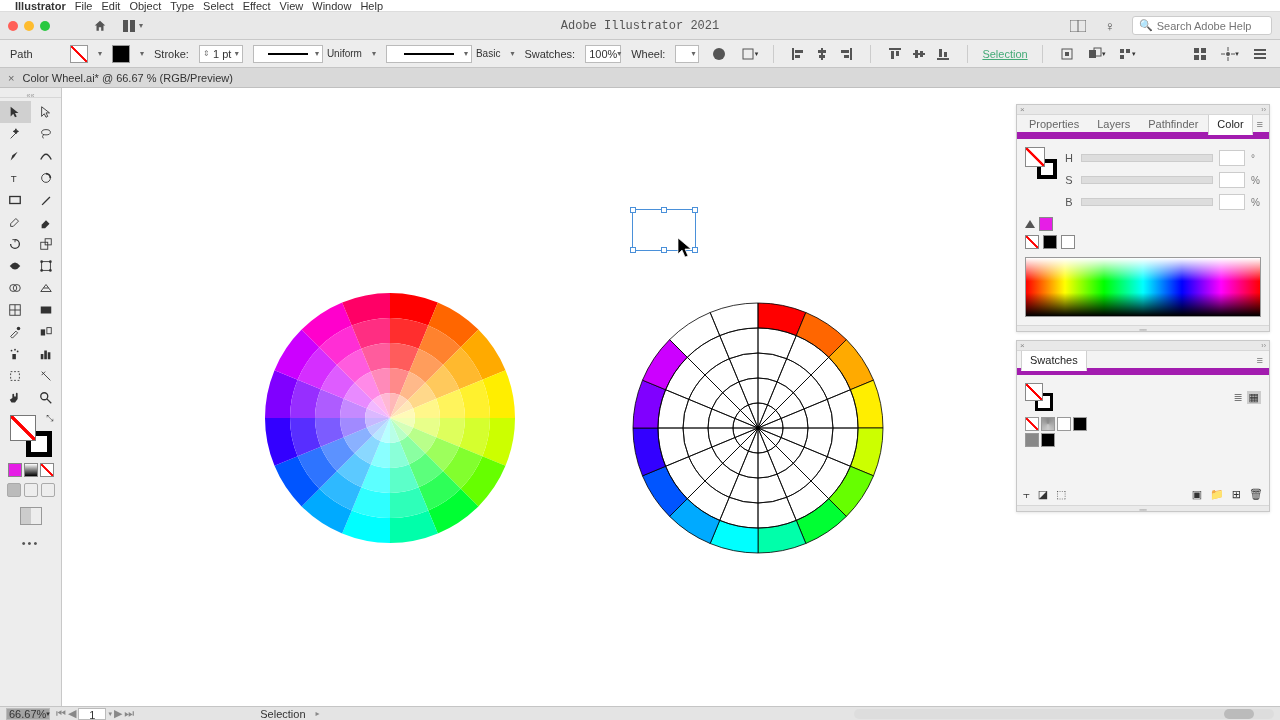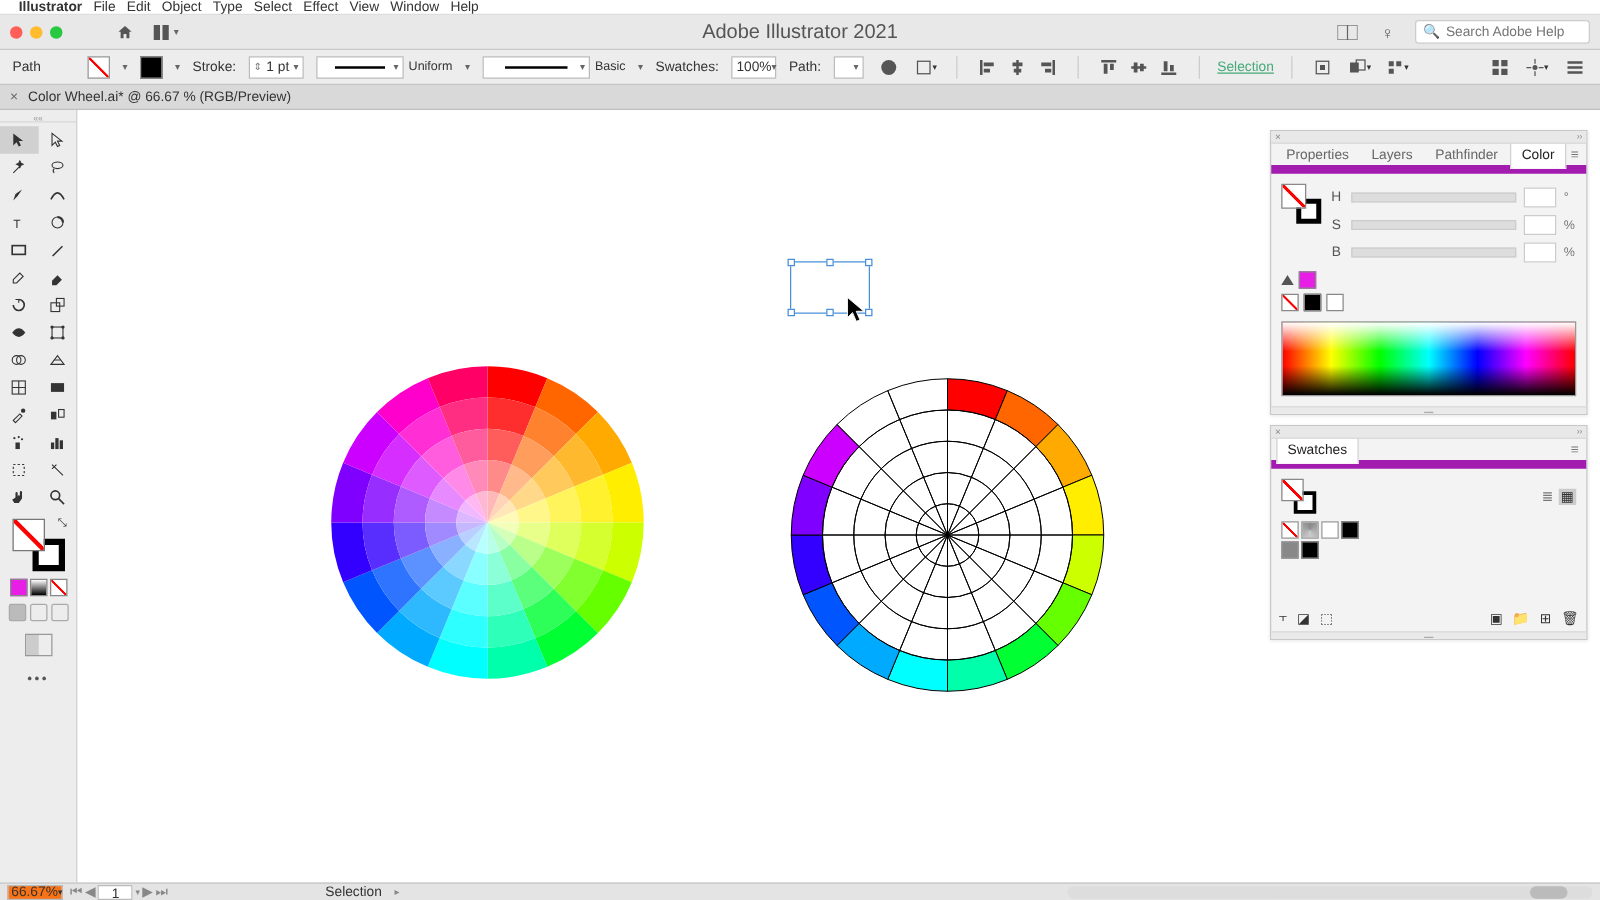--- a/index.html
+++ b/index.html
@@ -9,21 +9,21 @@
 .mac-menu { height: 12px; background: #fff; display: flex; align-items: center; padding: 0 6px; gap: 9px; border-bottom: 1px solid #ddd; font-size: 10px; color:#333;}
 .mac-menu .apple { font-size:11px;}
 .mac-menu .appname { font-weight:600;}
 .mac-menu span{cursor:default;}
 
 
 .titlebar { height: 28px; background: #e8e8e8; display: flex; align-items: center; padding: 0 8px; border-bottom: 1px solid #c8c8c8; position:relative;}
 .traffic { display:flex; gap:6px; }
 .traffic div{ width:10px;height:10px;border-radius:50%;}
 .tl-red{background:#ff5f57;} .tl-yel{background:#febc2e;} .tl-grn{background:#28c840;}
-.titlebar .center{ position:absolute; left:50%; transform:translateX(-50%); font-size:16px; color:#555;}
+.titlebar .center{ position:absolute; left:50%; transform:translateX(-50%); font-size:12px; color:#555;font-family:Liberation Mono, monospace;}
 .titlebar .right{ margin-left:auto; display:flex; align-items:center; gap:12px;}
 .titlebar .home{ margin-left:40px; font-size:14px;}
 .titlebar .arrange{ margin-left:12px; display:flex; align-items:center; gap:3px;}
 .titlebar .search{ display:flex; align-items:center; gap:4px; border:1px solid #ccc; border-radius:3px; padding:2px 6px; width:140px; background:#fff;}
 .titlebar .search input{ border:none; outline:none; font-size:11px; width:100%; background:transparent;}
 
 
 .controlbar { height: 28px; background:#ededed; border-bottom:1px solid #c5c5c5; display:flex; align-items:center; padding:0 10px; gap:10px; font-size:11px; color:#444;}
 .ctrl-label{ width:50px;}
 .sw { width:18px; height:18px; border:1px solid #999; display:flex; align-items:center; justify-content:center; background:#fff;}
@@ -92,21 +92,21 @@
 
 .swatch-body{ min-height:130px; position:relative;}
 .swatch-top{ display:flex; justify-content:space-between; align-items:center;}
 .swatch-grid{ display:flex; gap:2px; flex-wrap:wrap; margin-top:6px;}
 .swc{ width:14px;height:14px; border:1px solid #999;}
 .swatch-foot{ position:absolute; bottom:4px; left:6px; right:6px; display:flex; justify-content:space-between; color:#888;}
 .swatch-foot .grp{display:flex;gap:8px;}
 
 
 .statusbar{ position:absolute; bottom:0; left:0; right:0; height:14px; background:#e4e4e4; border-top:1px solid #c5c5c5; display:flex; align-items:center; font-size:10px; color:#555; padding:0 6px; gap:6px;}
-.statusbar .zoom{ width:44px; border:1px solid #bbb; background:#f97316; padding:0 2px; height:12px; display:flex; align-items:center; justify-content:space-between;}
+.statusbar .zoom{ width:44px; border:1px solid #bbb; background:#a3a3a3; padding:0 2px; height:12px; display:flex; align-items:center; justify-content:space-between;}
 .statusbar .nav{ display:flex; gap:2px; align-items:center;}
 .statusbar .nav span{ color:#888;}
 .statusbar .artnum{ width:28px; border:1px solid #bbb; background:#fff; text-align:center; height:12px; line-height:12px;}
 .statusbar .seltext{ margin-left:120px;}
 .statusbar .scrollh{ margin-left:auto; width:420px; height:10px; background:#ddd; border-radius:5px; position:relative;}
 .statusbar .scrollh .thumb{position:absolute; left:370px; width:30px; height:10px; background:#bbb; border-radius:5px;}
 
 
 .wheel{ position:absolute;}
 
@@ -189,21 +189,21 @@
   <div class="dd" style="width:86px;">
       <div class="line-sample" style="width:50px;"></div>
     </div>
   <span style="margin-left:-6px;font-size:10px;">Basic</span>
   <span style="font-size:8px;color:#666">▾</span>
   <span>Swatches:</span>
   <div class="num-input" style="width:36px;">
       <span>100%</span>
       <span style="font-size:8px;color:#666;">▾</span>
     </div>
-  <span>Path:</span>
+  <span>Wheel:</span>
   <div class="dd" style="width:24px;"></div>
   <span class="icon-btn">
       <svg width="16" height="16">
         <circle cx="8" cy="8" r="6" fill="#555"></circle>
       </svg>
     </span>
   <span class="icon-btn">
       <svg width="14" height="14">
         <rect x="2" y="2" width="10" height="10" fill="none" stroke="#555"></rect>
       </svg>

